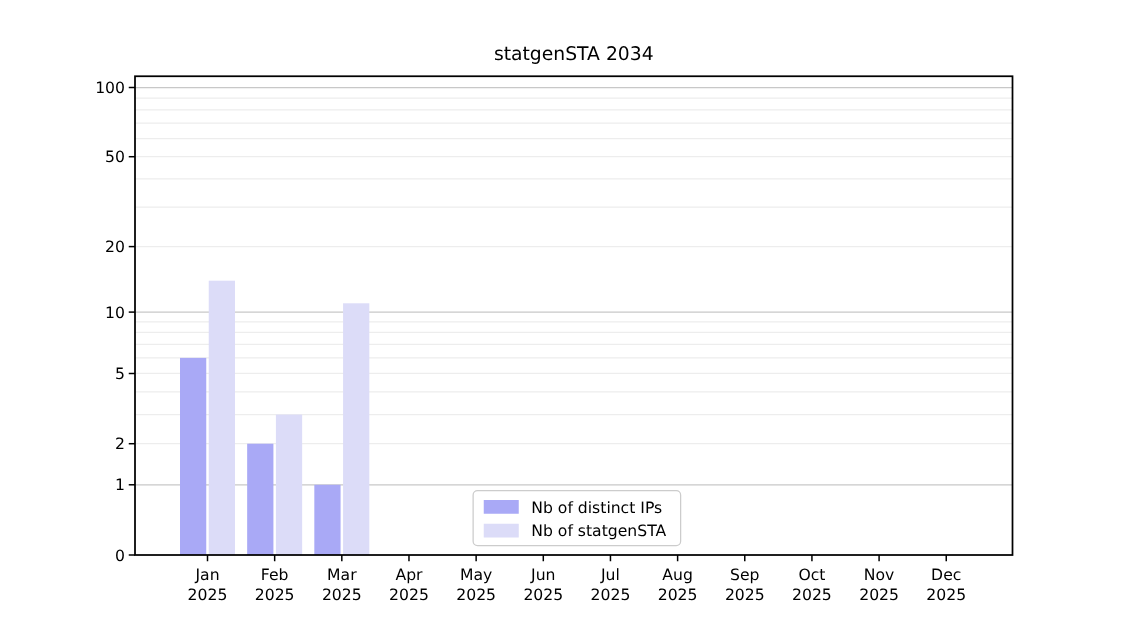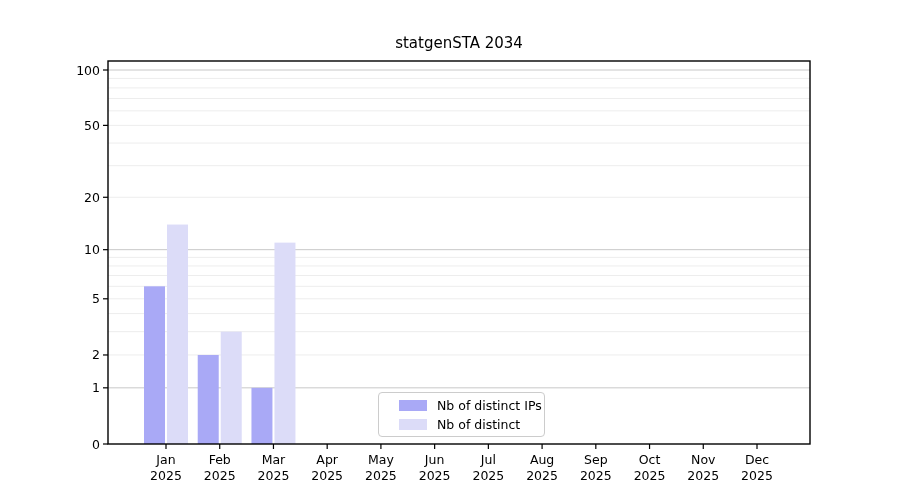--- a/index.html
+++ b/index.html
@@ -4,21 +4,21 @@
 <style>
   html,body{margin:0;padding:0;background:#ffffff;}
   body{font-family:"DejaVu Sans","Liberation Sans",sans-serif;}
   .figure{position:relative;width:900px;height:500px;background:#ffffff;overflow:hidden;}
   .chart-title{position:absolute;left:108px;top:34px;width:702px;text-align:center;
     font-size:15px;color:#000;}
   svg{position:absolute;left:0;top:0;}
   .legend{position:absolute;left:378px;top:392px;width:167px;height:45px;
     background:#ffffff;border:1px solid #cccccc;border-radius:4px;
     box-sizing:border-box;display:flex;flex-direction:column;justify-content:center;
-    gap:4px;padding:4px 20px;}
+    gap:4px;padding:4px 8px;}
   .legend-row{display:flex;align-items:center;gap:10px;}
   .legend-swatch{width:28px;height:11px;flex:0 0 28px;}
   .legend-label{font-size:12.5px;color:#000;white-space:nowrap;}
 </style>
 </head>
 <body>
 
 <div class="figure">
   <div class="chart-title">statgenSTA 2034</div>
   <svg id="plot-svg" width="900" height="500">
@@ -101,16 +101,16 @@
       <text x="757" y="464" text-anchor="middle" font-size="12.5" fill="#000000" font-family="&quot;DejaVu Sans&quot;,&quot;Liberation Sans&quot;,sans-serif">Dec</text>
       <text x="757" y="480" text-anchor="middle" font-size="12.5" fill="#000000" font-family="&quot;DejaVu Sans&quot;,&quot;Liberation Sans&quot;,sans-serif">2025</text>
     </svg>
   <div class="legend">
     <div class="legend-row">
       <span class="legend-swatch" id="swatch-0" style="background: rgb(169, 169, 246);"></span>
       <span class="legend-label">Nb of distinct IPs</span>
     </div>
     <div class="legend-row">
       <span class="legend-swatch" id="swatch-1" style="background: rgb(220, 220, 248);"></span>
-      <span class="legend-label">Nb of distinct</span>
+      <span class="legend-label">Nb of statgenSTA</span>
     </div>
   </div>
 </div>
 
 </body></html>

